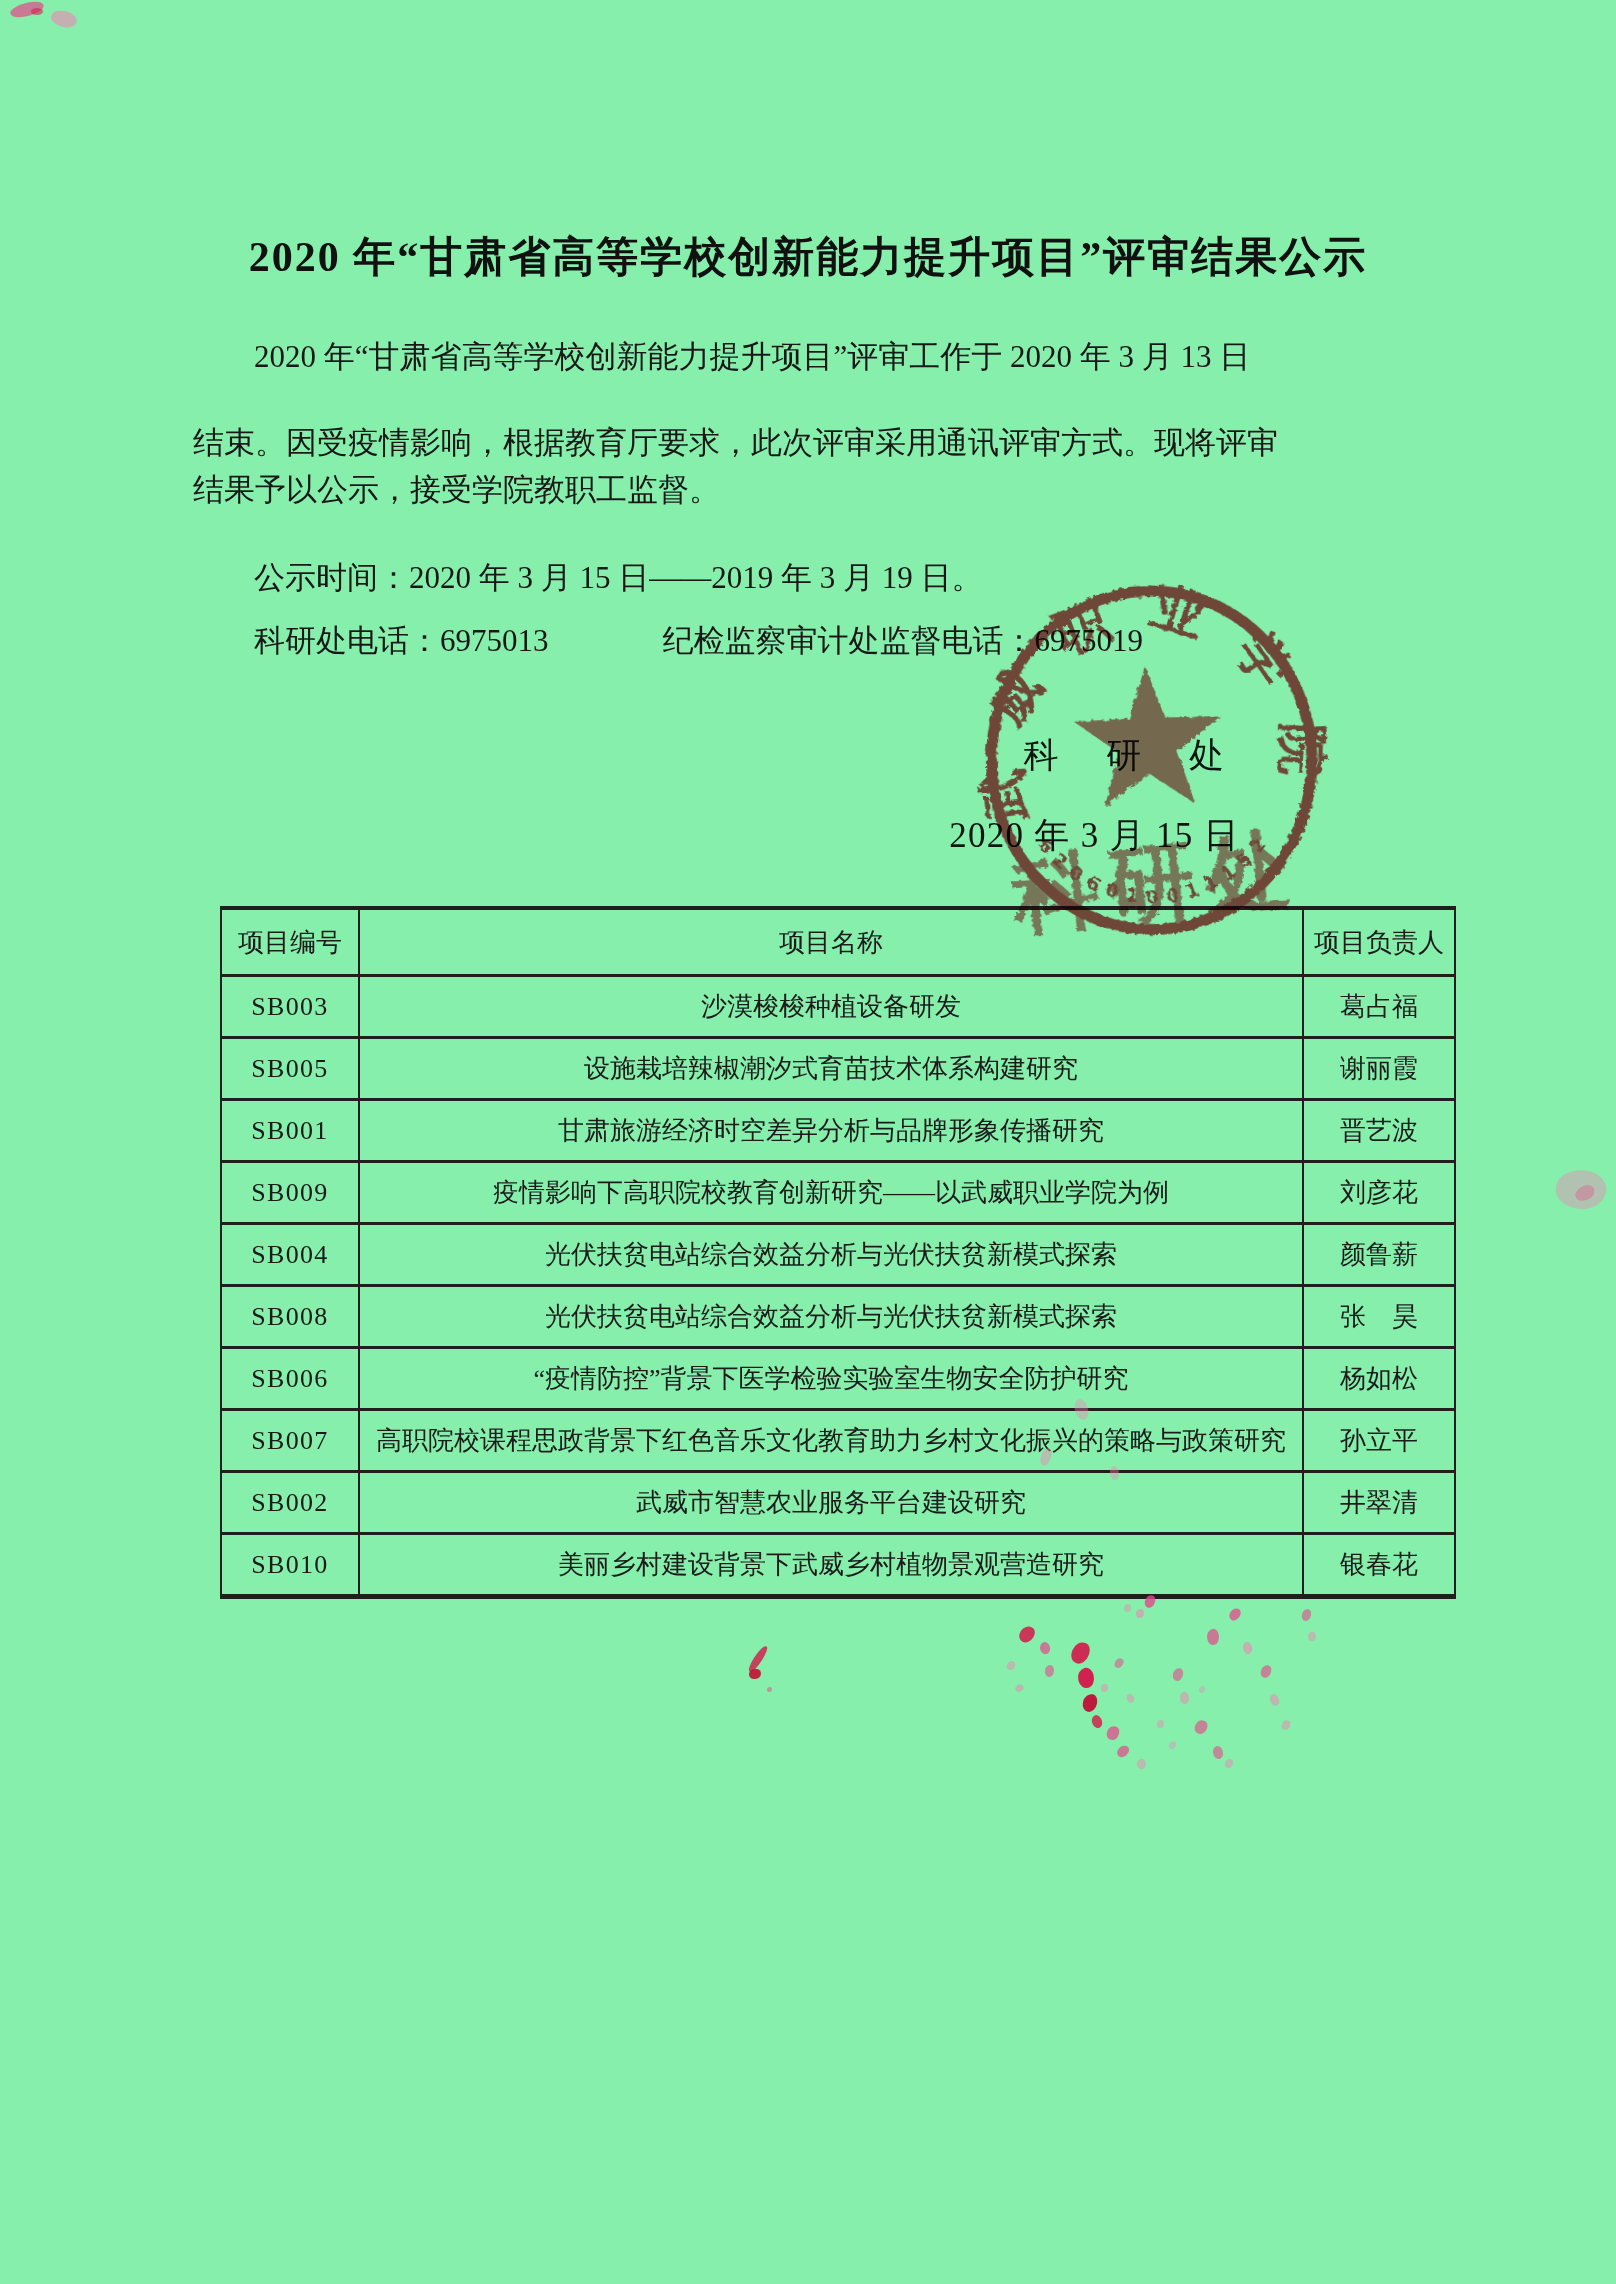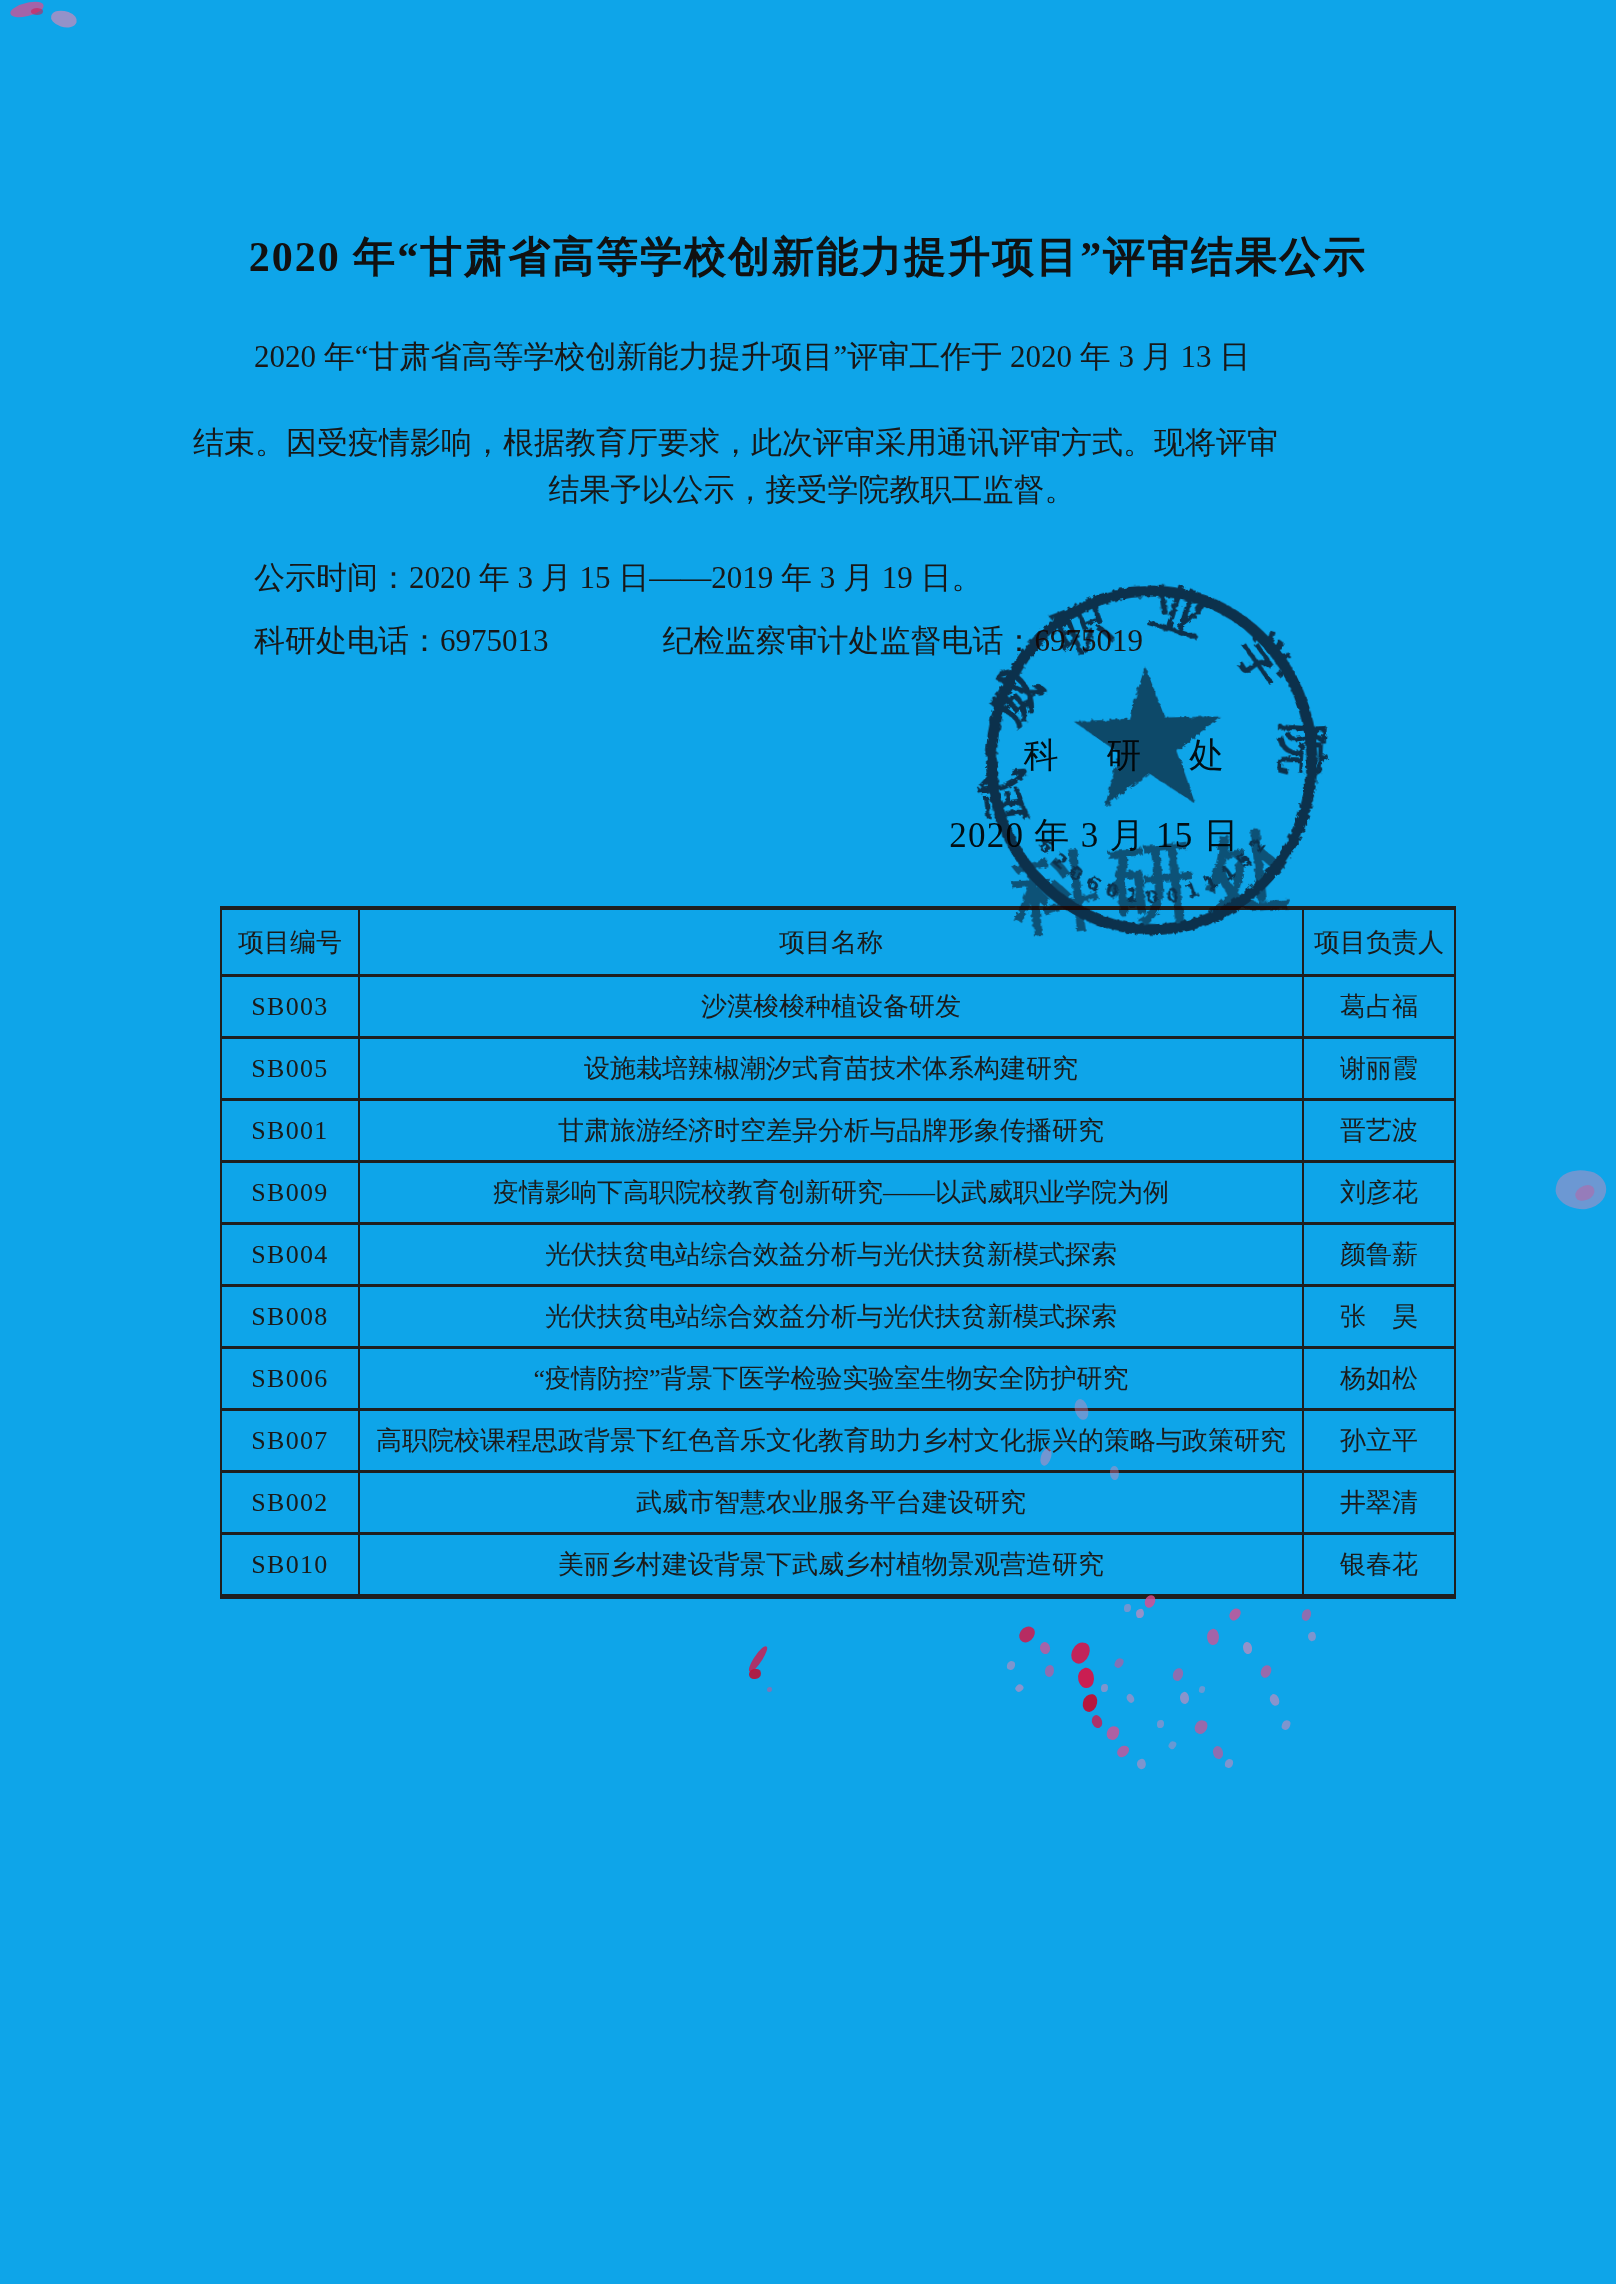--- a/index.html
+++ b/index.html
@@ -5,21 +5,21 @@
   html,body{margin:0;padding:0;}
   body{
     width:1616px;height:2284px;
     background:#ffffff;
     font-family:"Liberation Serif","DejaVu Serif",serif;
     color:#1a1a1a;
     position:relative;
   }
   .page{
     position:absolute;inset:0;
-    background:#0ea5e9;
+    background:#86efac;
     overflow:hidden;
   }
   
   .doc-title{
     position:absolute;top:201px;left:0;width:100%;
     text-align:center;
     font-size:42px;font-weight:700;letter-spacing:2px;
     color:#111;
   }
   .bodyline{
@@ -80,21 +80,21 @@
 </head>
 <body>
 
 <div class="page">
 
   <h1 class="doc-title">2020 年“甘肃省高等学校创新能力提升项目”评审结果公示</h1>
 
   <div id="paragraphs">
       <div class="bodyline indent" style="top: 337px;">2020 年“甘肃省高等学校创新能力提升项目”评审工作于 2020 年 3 月 13 日</div>
       <div class="bodyline" style="top: 423px;">结束。因受疫情影响，根据教育厅要求，此次评审采用通讯评审方式。现将评审</div>
-      <div class="bodyline" style="top: 470px; text-align: center;">结果予以公示，接受学院教职工监督。</div>
+      <div class="bodyline" style="top: 470px;">结果予以公示，接受学院教职工监督。</div>
       <div class="bodyline indent" style="top: 558px;">公示时间：2020 年 3 月 15 日——2019 年 3 月 19 日。</div>
     </div>
 
   <div class="phones-line">
     <span>科研处电话：6975013</span><span class="phones-gap"></span><span>纪检监察审计处监督电话：6975019</span>
   </div>
 
   <div class="sig-dept">科 研 处</div>
   <div class="sig-date">2020 年 3 月 15 日</div>
 

